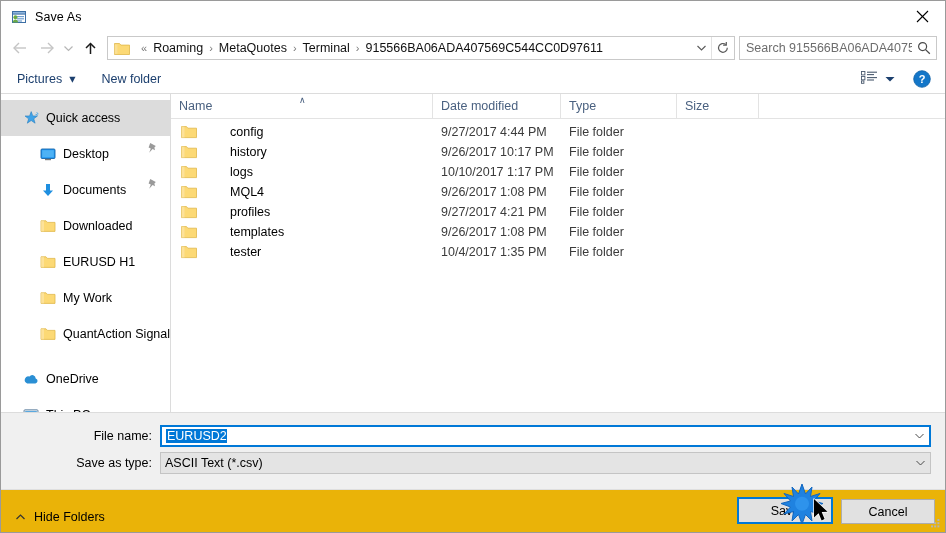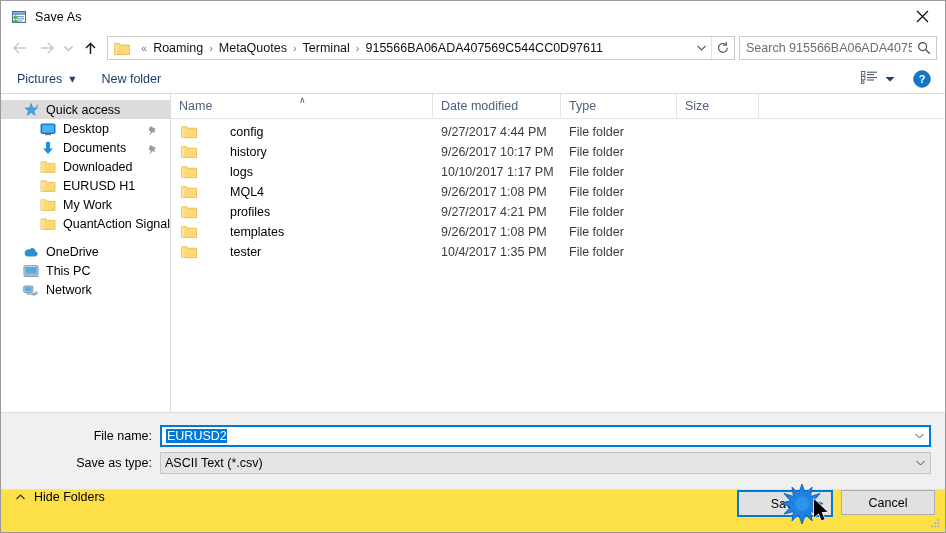--- a/index.html
+++ b/index.html
@@ -193,21 +193,21 @@
   .sidebar {
     width: 170px;
     flex: 0 0 170px;
     border-right: 1px solid #dcdcdc;
     padding-top: 6px;
     box-sizing: border-box;
     overflow: hidden;
     background: #fff;
   }
   .nav-item {
-    height: 19px;
+    height: 36px;
     display: flex;
     align-items: center;
     padding-left: 22px;
     box-sizing: border-box;
     font-size: 12.5px;
     color: #000;
     position: relative;
   }
   .nav-item.indent { padding-left: 39px; }
   .nav-item.selected { background: #dcdcdc; }
@@ -345,24 +345,24 @@
   }
   .combo-caret {
     width: 20px; flex: 0 0 20px;
     display: flex; align-items: center; justify-content: center;
   }
 
   
   .footer {
     flex: 0 0 auto;
     height: 43px;
-    background: #fde047;
+    background: #eab308;
     border-top: 1px solid #dfdfdf;
     display: flex;
-    align-items: flex-start;
+    align-items: flex-end;
     padding: 0 10px 8px 14px;
     box-sizing: border-box;
     position: relative;
   }
   .hide-folders {
     display: flex;
     align-items: center;
     font-size: 12.5px;
     color: #000;
   }

